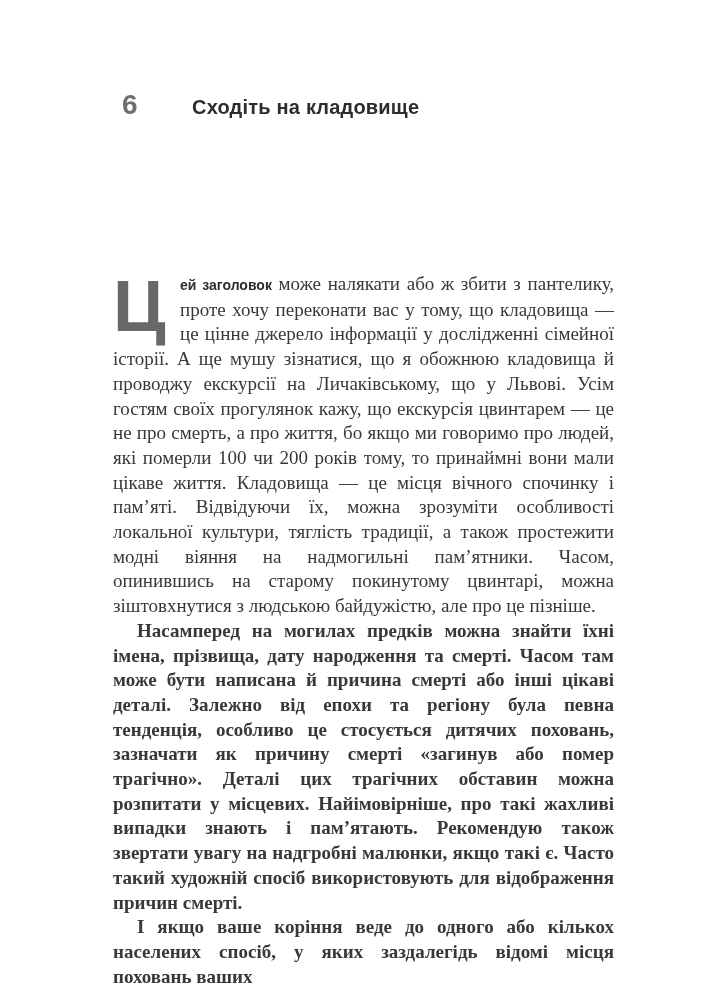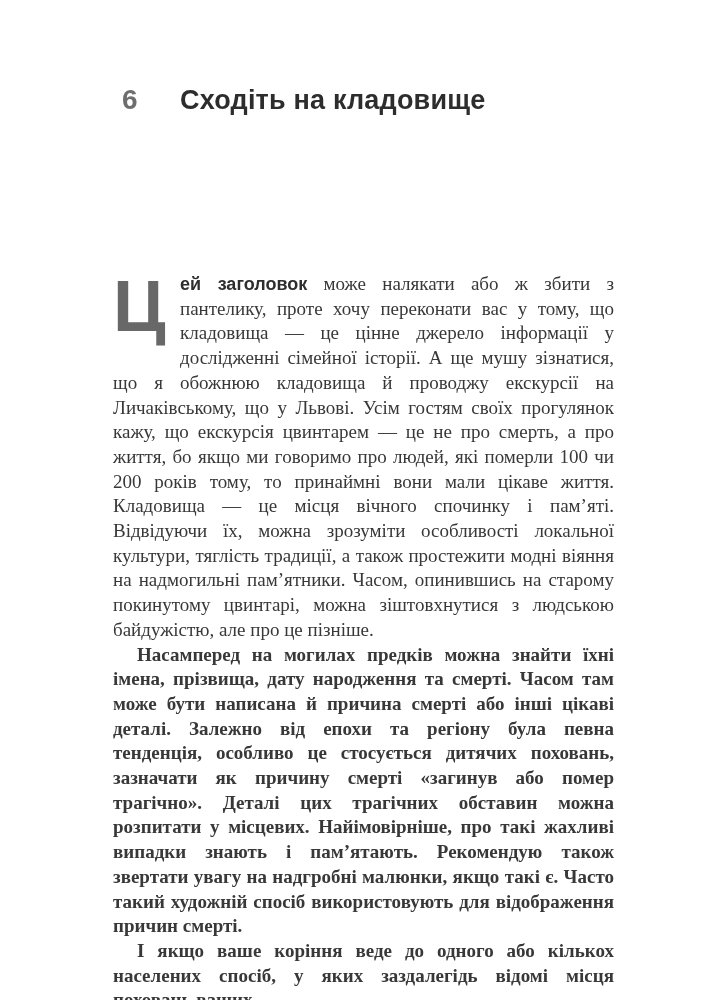--- a/index.html
+++ b/index.html
@@ -24,22 +24,22 @@
     font-weight: 700;
     white-space: nowrap;
   }
   .chapter-number {
     display: inline-block;
     width: 58px;
     font-size: 28px;
     color: #6e6e6e;
   }
   .chapter-title {
-    margin: 0;
-    font-size: 27px;
+    margin: 12px;
+    font-size: 20px;
     font-weight: 700;
     color: #2d2d2d;
     letter-spacing: 0.2px;
   }
   .text-block {
     position: absolute;
     left: 113px;
     top: 272px;
     width: 501px;
     font-family: "Liberation Serif", serif;
@@ -65,21 +65,21 @@
     line-height: 60px;
     height: 71px;
     width: 53px;
     margin: 4px 14px 0 0;
     color: #686868;
     text-align: left;
   }
   .lead-bold {
     font-family: "Liberation Sans", sans-serif;
     font-weight: 700;
-    font-size: 18px;
+    font-size: 14px;
     color: #2e2e2e;
   }
 </style>
 </head>
 <body>
 
 <div class="page">
 
   <header class="chapter-header">
     <span class="chapter-number">6</span>

